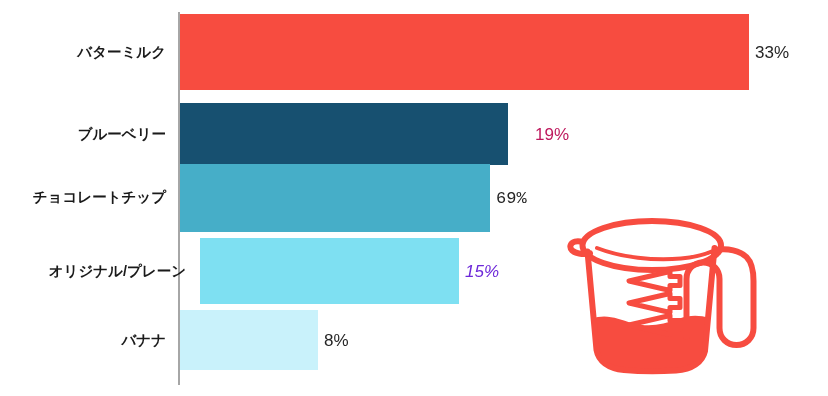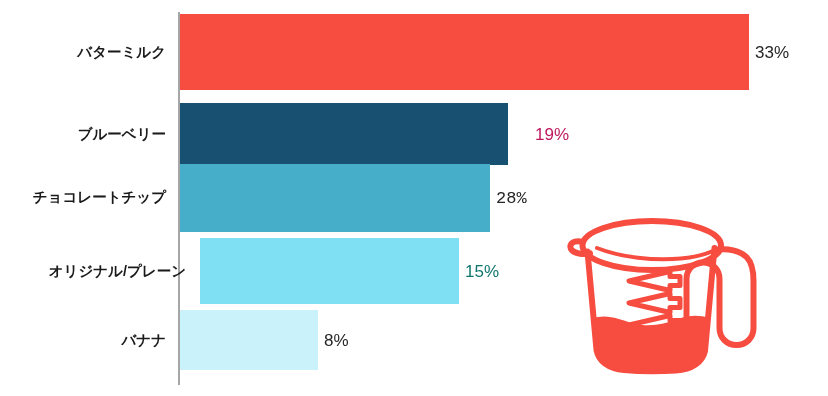--- a/index.html
+++ b/index.html
@@ -115,29 +115,29 @@
         <div class="bar-fill" id="fill-1" style="width: 328px; background: rgb(23, 80, 112);"></div>
       </div>
       <div class="bar-value" id="val-1" style="left: 508px; color: #be185d; margin-left: 21px;">19%</div>
     </div>
 
     <div class="bar-row" id="row-2" style="top:164px; height:68px;font-family:Liberation Mono, monospace;">
       <div class="bar-label" style="color: rgb(26, 26, 26);">チョコレートチップ</div>
       <div class="bar-track">
         <div class="bar-fill" id="fill-2" style="width: 310px; background: rgb(70, 174, 200);"></div>
       </div>
-      <div class="bar-value" id="val-2" style="left: 490px; color: rgb(38, 38, 38);">28%</div>
+      <div class="bar-value" id="val-2" style="left: 490px; color: rgb(38, 38, 38);">69%</div>
     </div>
 
     <div class="bar-row" id="row-3" style="top:238px; height:66px;margin-left:20px;">
       <div class="bar-label" style="color: rgb(26, 26, 26);">オリジナル/プレーン</div>
       <div class="bar-track">
         <div class="bar-fill" id="fill-3" style="width: 259px; background: rgb(126, 224, 242);"></div>
       </div>
-      <div class="bar-value" id="val-3" style="left: 439px; color: #0f766e;">15%</div>
+      <div class="bar-value" id="val-3" style="left: 439px; color: #6d28d9; font-style: italic;">15%</div>
     </div>
 
     <div class="bar-row" id="row-4" style="top:310px; height:60px;">
       <div class="bar-label" style="color: rgb(26, 26, 26);">バナナ</div>
       <div class="bar-track">
         <div class="bar-fill" id="fill-4" style="width: 138px; background: rgb(201, 242, 251);"></div>
       </div>
       <div class="bar-value" id="val-4" style="left: 318px; color: rgb(38, 38, 38);">8%</div>
     </div>
 

